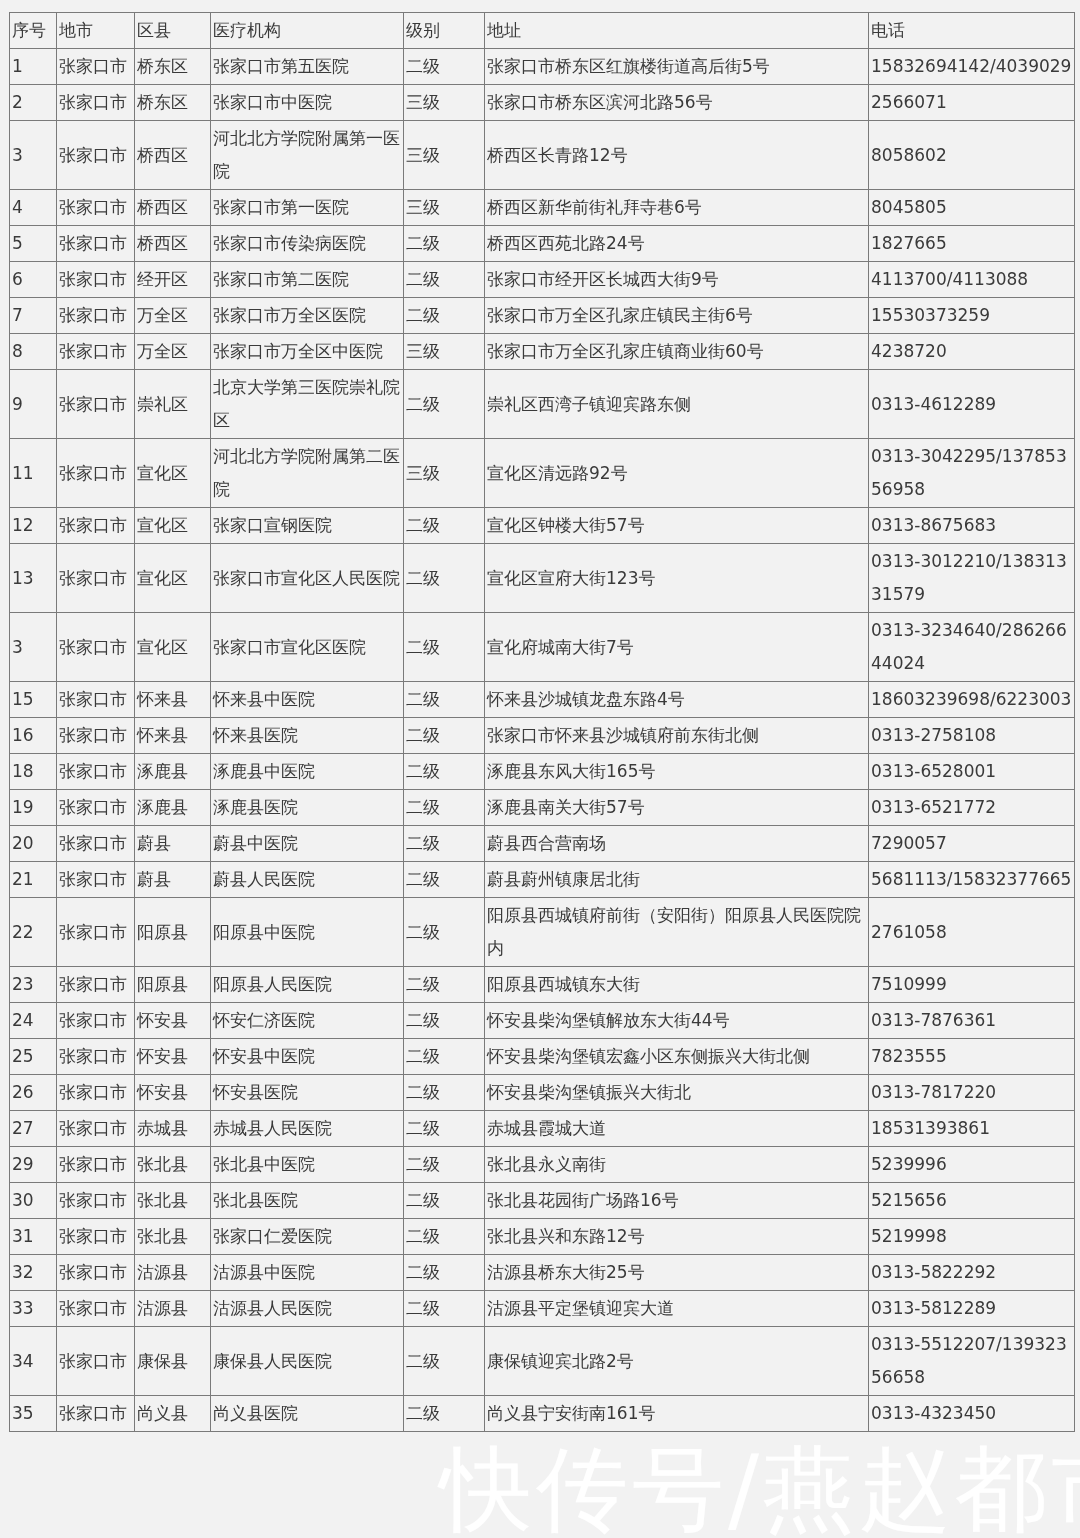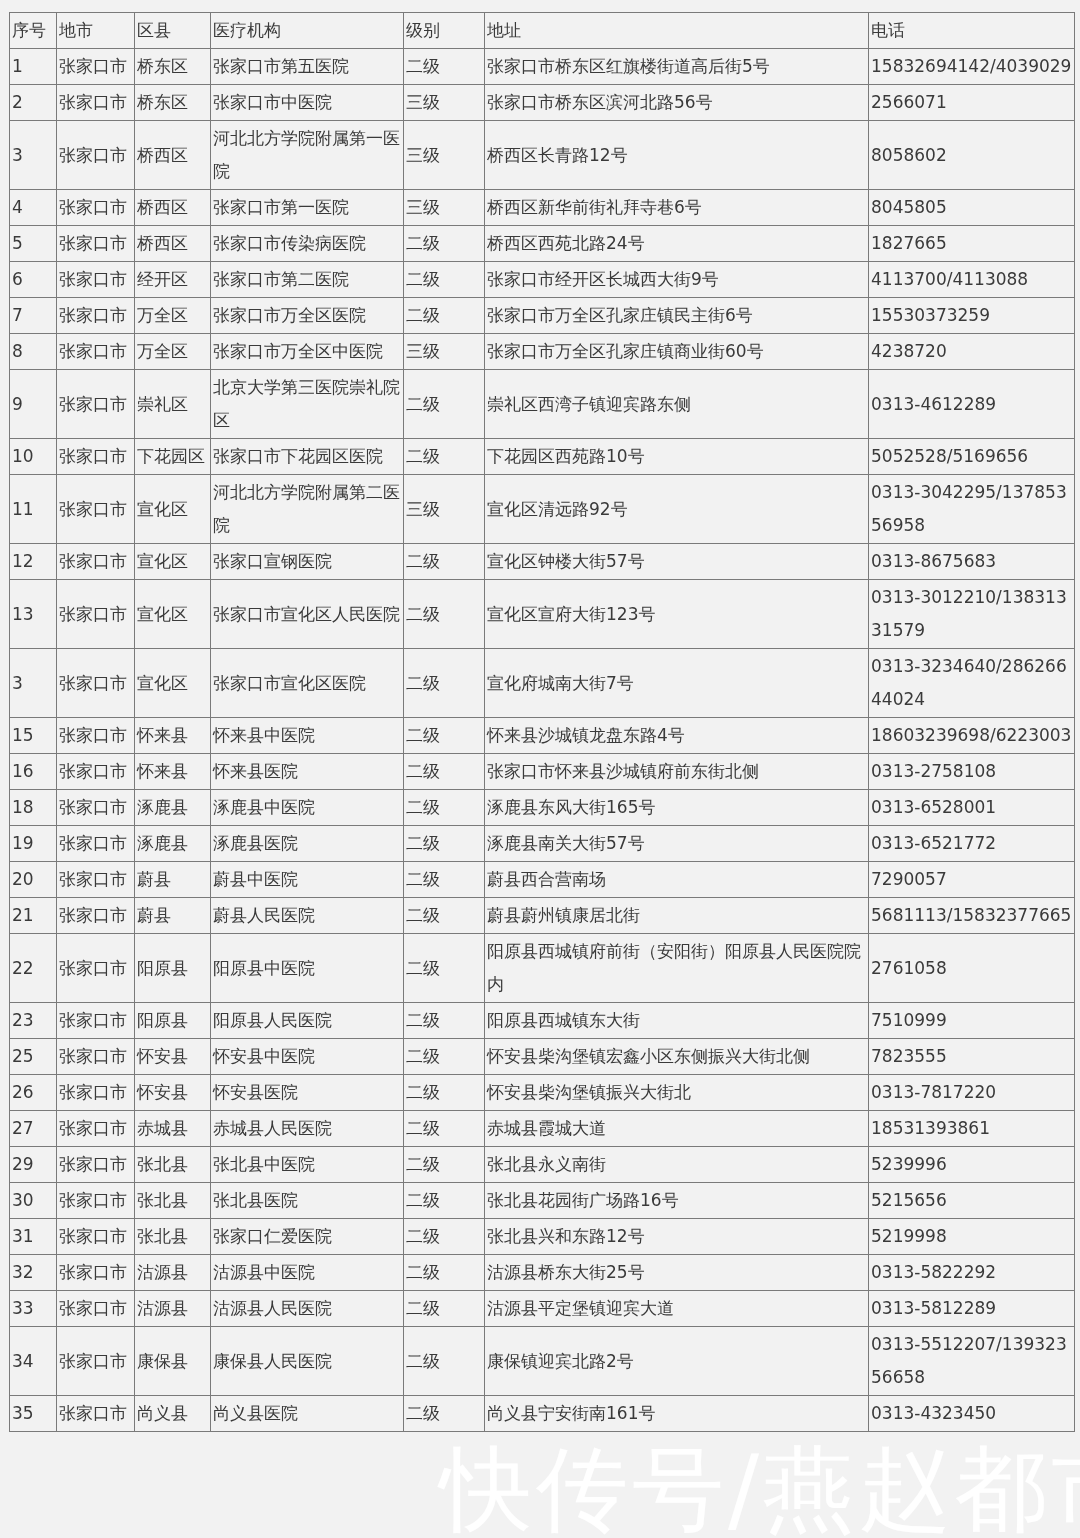--- a/index.html
+++ b/index.html
@@ -152,29 +152,20 @@
         </tr>
         <tr class="tall">
           <td>9</td>
           <td>张家口市</td>
           <td>崇礼区</td>
           <td>北京大学第三医院崇礼院区</td>
           <td>二级</td>
           <td>崇礼区西湾子镇迎宾路东侧</td>
           <td>0313-4612289</td>
         </tr>
-        <tr>
-          <td>10</td>
-          <td>张家口市</td>
-          <td>下花园区</td>
-          <td>张家口市下花园区医院</td>
-          <td>二级</td>
-          <td>下花园区西苑路10号</td>
-          <td>5052528/5169656</td>
-        </tr>
         <tr class="tall">
           <td>11</td>
           <td>张家口市</td>
           <td>宣化区</td>
           <td>河北北方学院附属第二医院</td>
           <td>三级</td>
           <td>宣化区清远路92号</td>
           <td>0313-3042295/13785356958</td>
         </tr>
         <tr>
@@ -268,20 +259,29 @@
           <td>2761058</td>
         </tr>
         <tr>
           <td>23</td>
           <td>张家口市</td>
           <td>阳原县</td>
           <td>阳原县人民医院</td>
           <td>二级</td>
           <td>阳原县西城镇东大街</td>
           <td>7510999</td>
+        </tr>
+        <tr>
+          <td>24</td>
+          <td>张家口市</td>
+          <td>怀安县</td>
+          <td>怀安仁济医院</td>
+          <td>二级</td>
+          <td>怀安县柴沟堡镇解放东大街44号</td>
+          <td>0313-7876361</td>
         </tr>
         <tr>
           <td>25</td>
           <td>张家口市</td>
           <td>怀安县</td>
           <td>怀安县中医院</td>
           <td>二级</td>
           <td>怀安县柴沟堡镇宏鑫小区东侧振兴大街北侧</td>
           <td>7823555</td>
         </tr>

